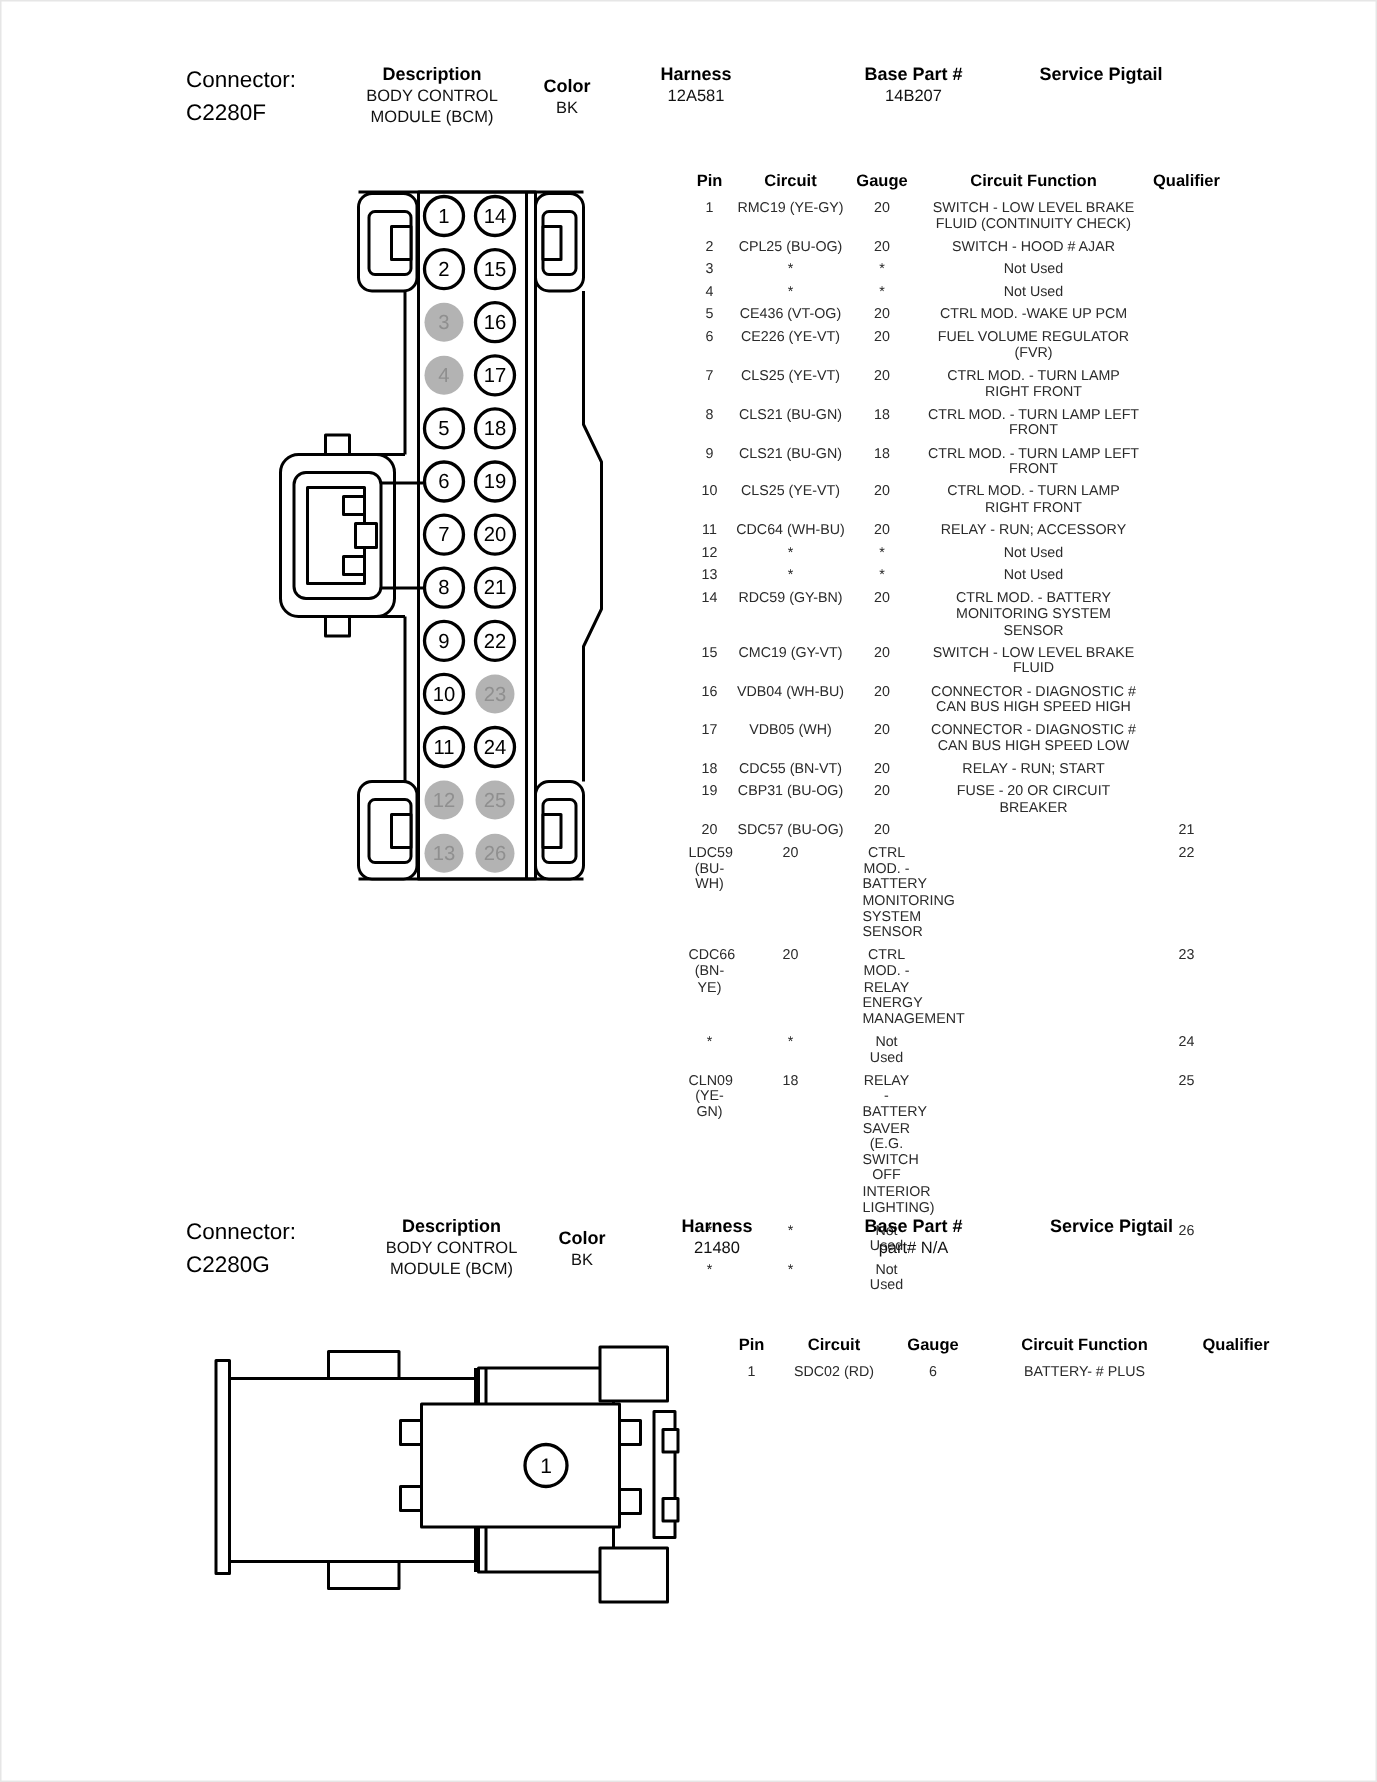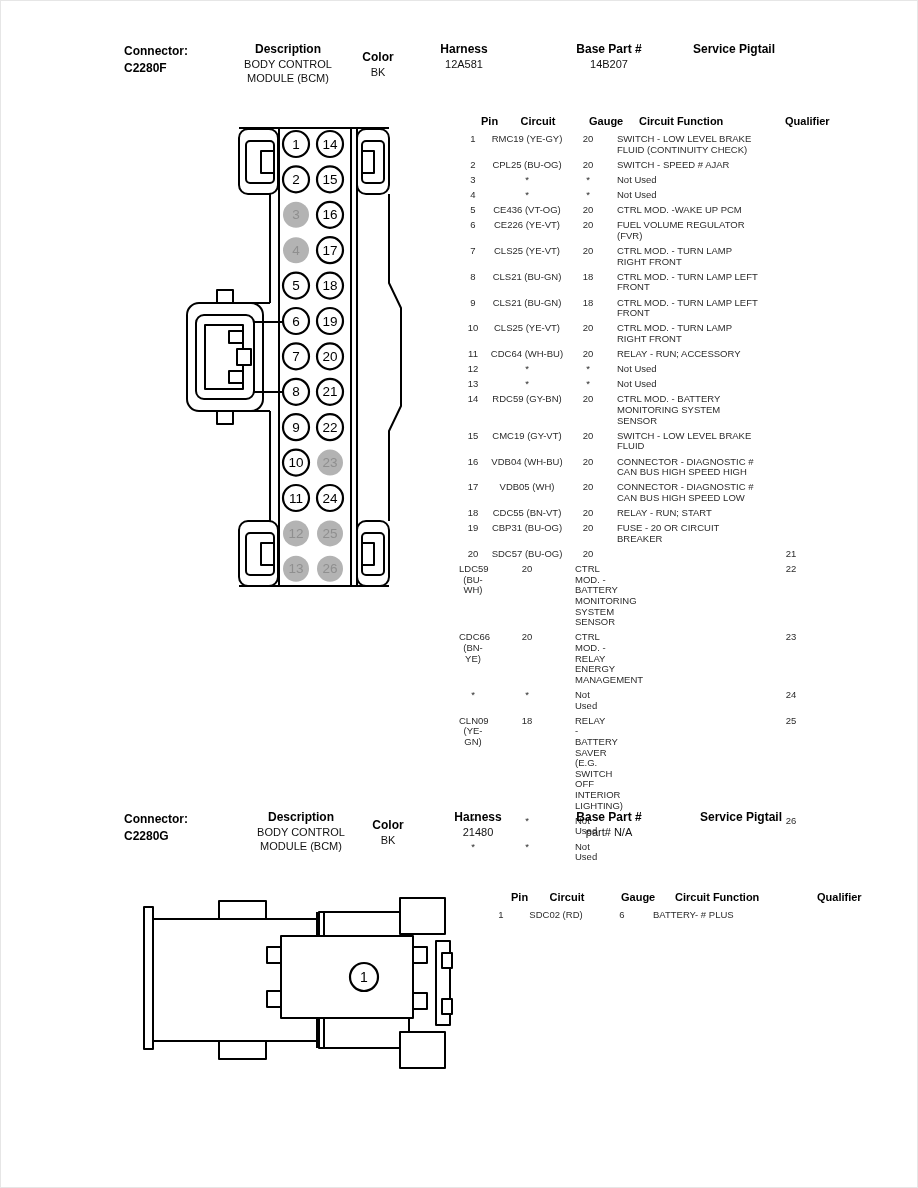--- a/index.html
+++ b/index.html
@@ -1,29 +1,29 @@
 <!DOCTYPE html>
 <html><head>
 <meta charset="utf-8">
 <style>
   html,body{margin:0;padding:0;background:#fff;}
   #page{position:relative;width:918px;height:1188px;background:#ffffff;
         font-family:"Liberation Sans", sans-serif;color:#000;overflow:hidden;
         border:1px solid #e6e6e6;box-sizing:border-box;}
   .abs{position:absolute;}
-  .conn-id{font-size:12px;font-weight:bold;line-height:1.45;}
+  .conn-id{font-size:15px;font-weight:normal;line-height:1.45;}
   .hdr-label{font-size:12px;font-weight:bold;text-align:center;}
   .hdr-value{font-size:11px;text-align:center;color:#111;line-height:1.25;margin-top:2px;}
   .pin-table{display:grid;}
   #table-f{grid-template-columns:28px 80px 42px 154px 56px;}
   #table-g{grid-template-columns:24px 86px 46px 150px 58px;}
-  .pin-table .h{font-size:11px;font-weight:bold;text-align:center;padding-bottom:7px;color:#000;margin-left:22px;}
+  .pin-table .h{font-size:11px;font-weight:bold;text-align:center;padding-bottom:7px;color:#000;}
   .pin-table .c{font-size:9.5px;line-height:1.12;padding-bottom:4.5px;color:#2b2b2b;}
   .pin-table .t-pin,.pin-table .t-circuit,.pin-table .t-gauge{text-align:center;}
-  .pin-table .t-fn{text-align:left;padding-left:8px;padding-right:2px;}
+  .pin-table .t-fn{text-align:center;padding-left:8px;padding-right:2px;}
   .pin-table .t-qualifier{text-align:center;}
   svg text{font-family:"Liberation Sans", sans-serif;}
 </style>
 </head>
 <body>
 
 <div id="page">
 
   <div class="abs" style="left:123px;top:42px;width:120px;">
     <div class="conn-id">Connector:</div>
@@ -153,21 +153,21 @@
       <div class="h t-fn">Circuit Function</div>
       <div class="h t-qualifier">Qualifier</div>
       <div class="c t-pin">1</div>
       <div class="c t-circuit">RMC19 (YE-GY)</div>
       <div class="c t-gauge">20</div>
       <div class="c t-fn">SWITCH - LOW LEVEL BRAKE FLUID (CONTINUITY CHECK)</div>
       <div class="c t-qualifier"></div>
       <div class="c t-pin">2</div>
       <div class="c t-circuit">CPL25 (BU-OG)</div>
       <div class="c t-gauge">20</div>
-      <div class="c t-fn">SWITCH - SPEED # AJAR</div>
+      <div class="c t-fn">SWITCH - HOOD # AJAR</div>
       <div class="c t-qualifier"></div>
       <div class="c t-pin">3</div>
       <div class="c t-circuit">*</div>
       <div class="c t-gauge">*</div>
       <div class="c t-fn">Not Used</div>
       <div class="c t-qualifier"></div>
       <div class="c t-pin">4</div>
       <div class="c t-circuit">*</div>
       <div class="c t-gauge">*</div>
       <div class="c t-fn">Not Used</div>

